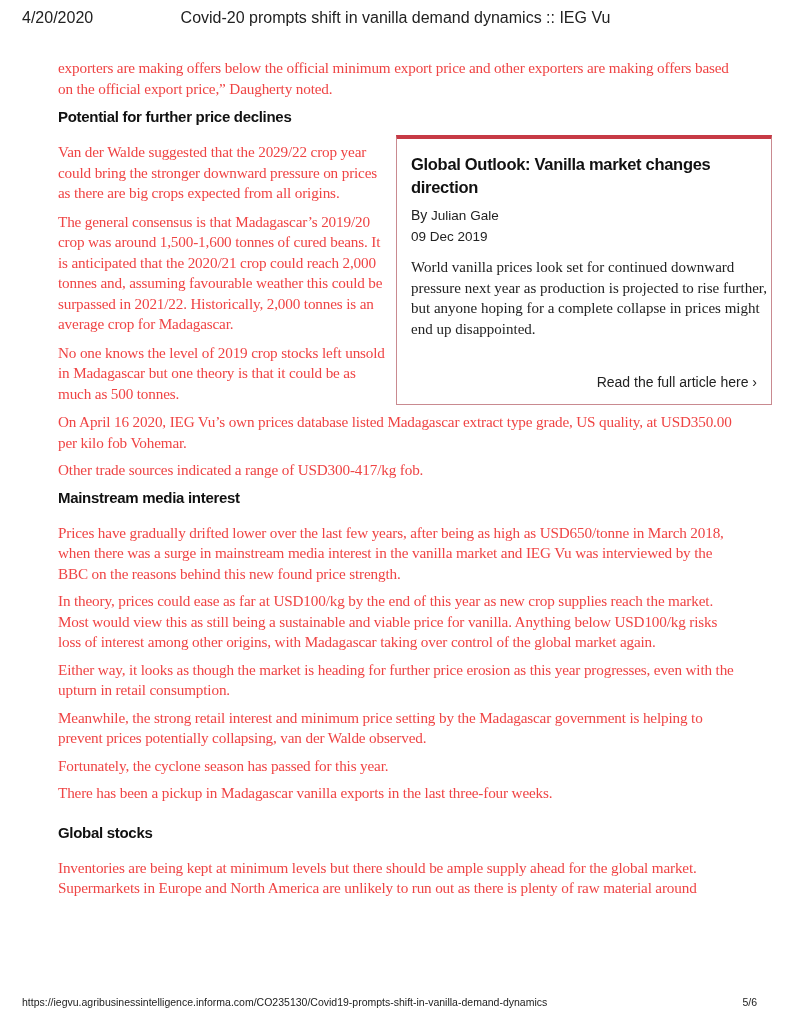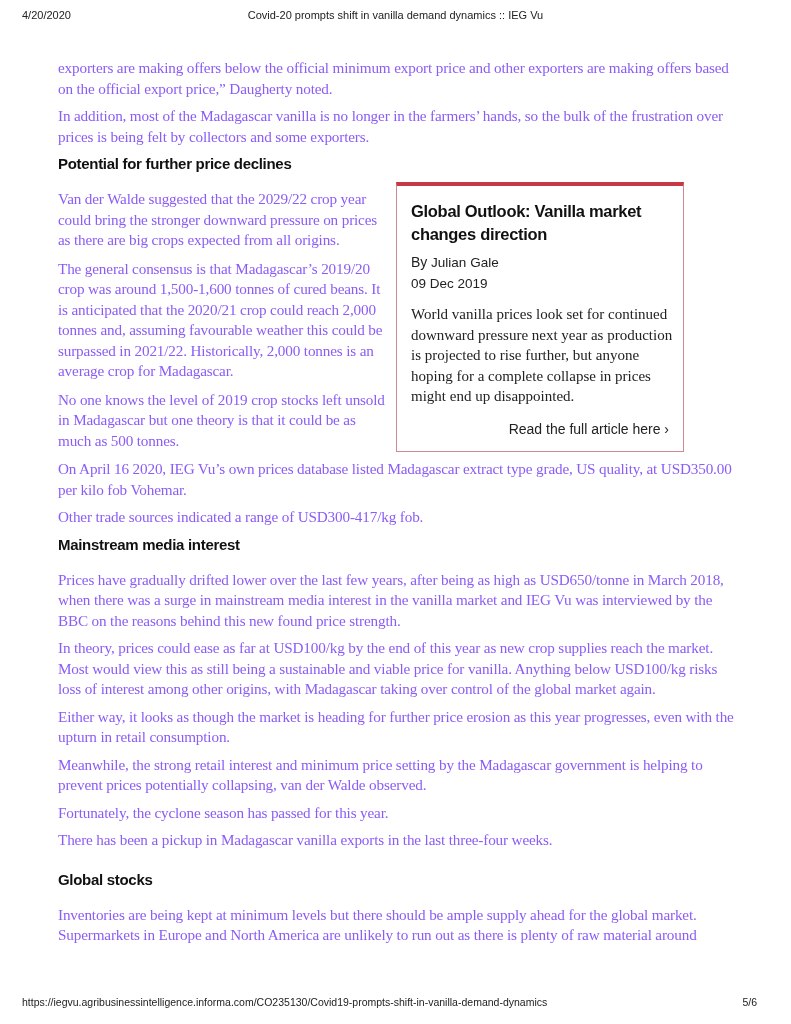--- a/index.html
+++ b/index.html
@@ -1,46 +1,45 @@
 <!DOCTYPE html>
 <html><head>
   <meta charset="utf-8">
   <style>
     html, body { margin: 0; padding: 0; background: #ffffff; }
     body { width: 791px; height: 1024px; position: relative; overflow: hidden; color: #1a1a1a; }
-    .print-header { position: absolute; top: 0; left: 0; width: 791px; height: 30px; font-family: "Liberation Sans", sans-serif; font-size: 11px; color: #222; }
+    .print-header { position: absolute; top: 0; left: 0; width: 791px; height: 30px; font-family: "Liberation Sans", sans-serif; font-size: 16px; color: #222; }
     .print-header .date { position: absolute; left: 22px; top: 9px; }
     .print-header .title { position: absolute; left: 0; width: 791px; top: 9px; text-align: center; }
     .print-footer { position: absolute; bottom: 0; left: 0; width: 791px; height: 36px; font-family: "Liberation Sans", sans-serif; font-size: 10.5px; color: #222; text-decoration: underline; }
     .print-footer .url { position: absolute; left: 22px; top: 8px; }
     .print-footer .page { position: absolute; right: 34px; top: 8px; }
     .content { position: absolute; left: 58px; top: 58px; width: 680px; }
-    p.body { font-family: "Liberation Serif", "DejaVu Serif", serif; font-size: 15.2px; line-height: 20.5px; margin: 0 0 7px 0; color: #8b5cf6; letter-spacing: -0.15px; }
+    p.body { font-family: "Liberation Serif", "DejaVu Serif", serif; font-size: 15.2px; line-height: 20.5px; margin: 0 0 7px 0; color: #ef4444; letter-spacing: -0.15px; }
     h2.sec { font-family: "Liberation Sans", sans-serif; font-weight: bold; font-size: 15px; margin: 0 0 14px 0; color: #111; letter-spacing: -0.3px; line-height: 22px; }
     .row { position: relative; }
     .left-col { width: 328px; }
     .left-col p.body { margin-bottom: 8px; }
-    .callout { position: absolute; left: 338px; top: -7px; width: 288px; height: 270px; border: 1px solid #c98a90; border-top: 4px solid #c73a45; box-sizing: border-box; padding: 14px 2px 0 14px; }
+    .callout { position: absolute; left: 338px; top: -7px; width: 376px; height: 270px; border: 1px solid #c98a90; border-top: 4px solid #c73a45; box-sizing: border-box; padding: 14px 2px 0 14px; }
     .callout h3 { font-family: "Liberation Sans", sans-serif; font-weight: bold; font-size: 16.5px; line-height: 23px; margin: 0 0 6px 0; color: #111; letter-spacing: -0.3px; }
     .callout .byline, .callout .date { font-family: "Liberation Sans", sans-serif; font-size: 13.5px; line-height: 21px; color: #222; }
     .callout .byline .lbl { font-size: 14px; }
     .callout p.summary { font-family: "Liberation Serif", serif; font-size: 15px; line-height: 20.5px; margin: 10px 0 0 0; color: #222; }
     .callout .readmore { position: absolute; right: 14px; bottom: 14px; font-family: "Liberation Sans", sans-serif; font-size: 14px; color: #222; text-decoration: none; cursor: pointer; }
   </style>
 </head>
 <body>
 
 <div class="print-header">
   <span class="date">4/20/2020</span>
   <span class="title">Covid-20 prompts shift in vanilla demand dynamics :: IEG Vu</span>
 </div>
 
 <div class="content">
   <p class="body">exporters are making offers below the official minimum export price and other exporters are making offers based on the official export price,” Daugherty noted.</p>
-  <p class="body" style="margin-bottom:6px;">In addition, most of the Madagascar vanilla is no longer in the farmers’ hands, so the bulk of the frustration over prices is being felt by collectors and some exporters.</p>
 
   <h2 class="sec">Potential for further price declines</h2>
 
   <div class="row">
     <div class="left-col">
       <p class="body">Van der Walde suggested that the 2029/22 crop year could bring the stronger downward pressure on prices as there are big crops expected from all origins.</p>
       <p class="body">The general consensus is that Madagascar’s 2019/20 crop was around 1,500-1,600 tonnes of cured beans. It is anticipated that the 2020/21 crop could reach 2,000 tonnes and, assuming favourable weather this could be surpassed in 2021/22. Historically, 2,000 tonnes is an average crop for Madagascar.</p>
       <p class="body">No one knows the level of 2019 crop stocks left unsold in Madagascar but one theory is that it could be as much as 500 tonnes.</p>
     </div>
 

